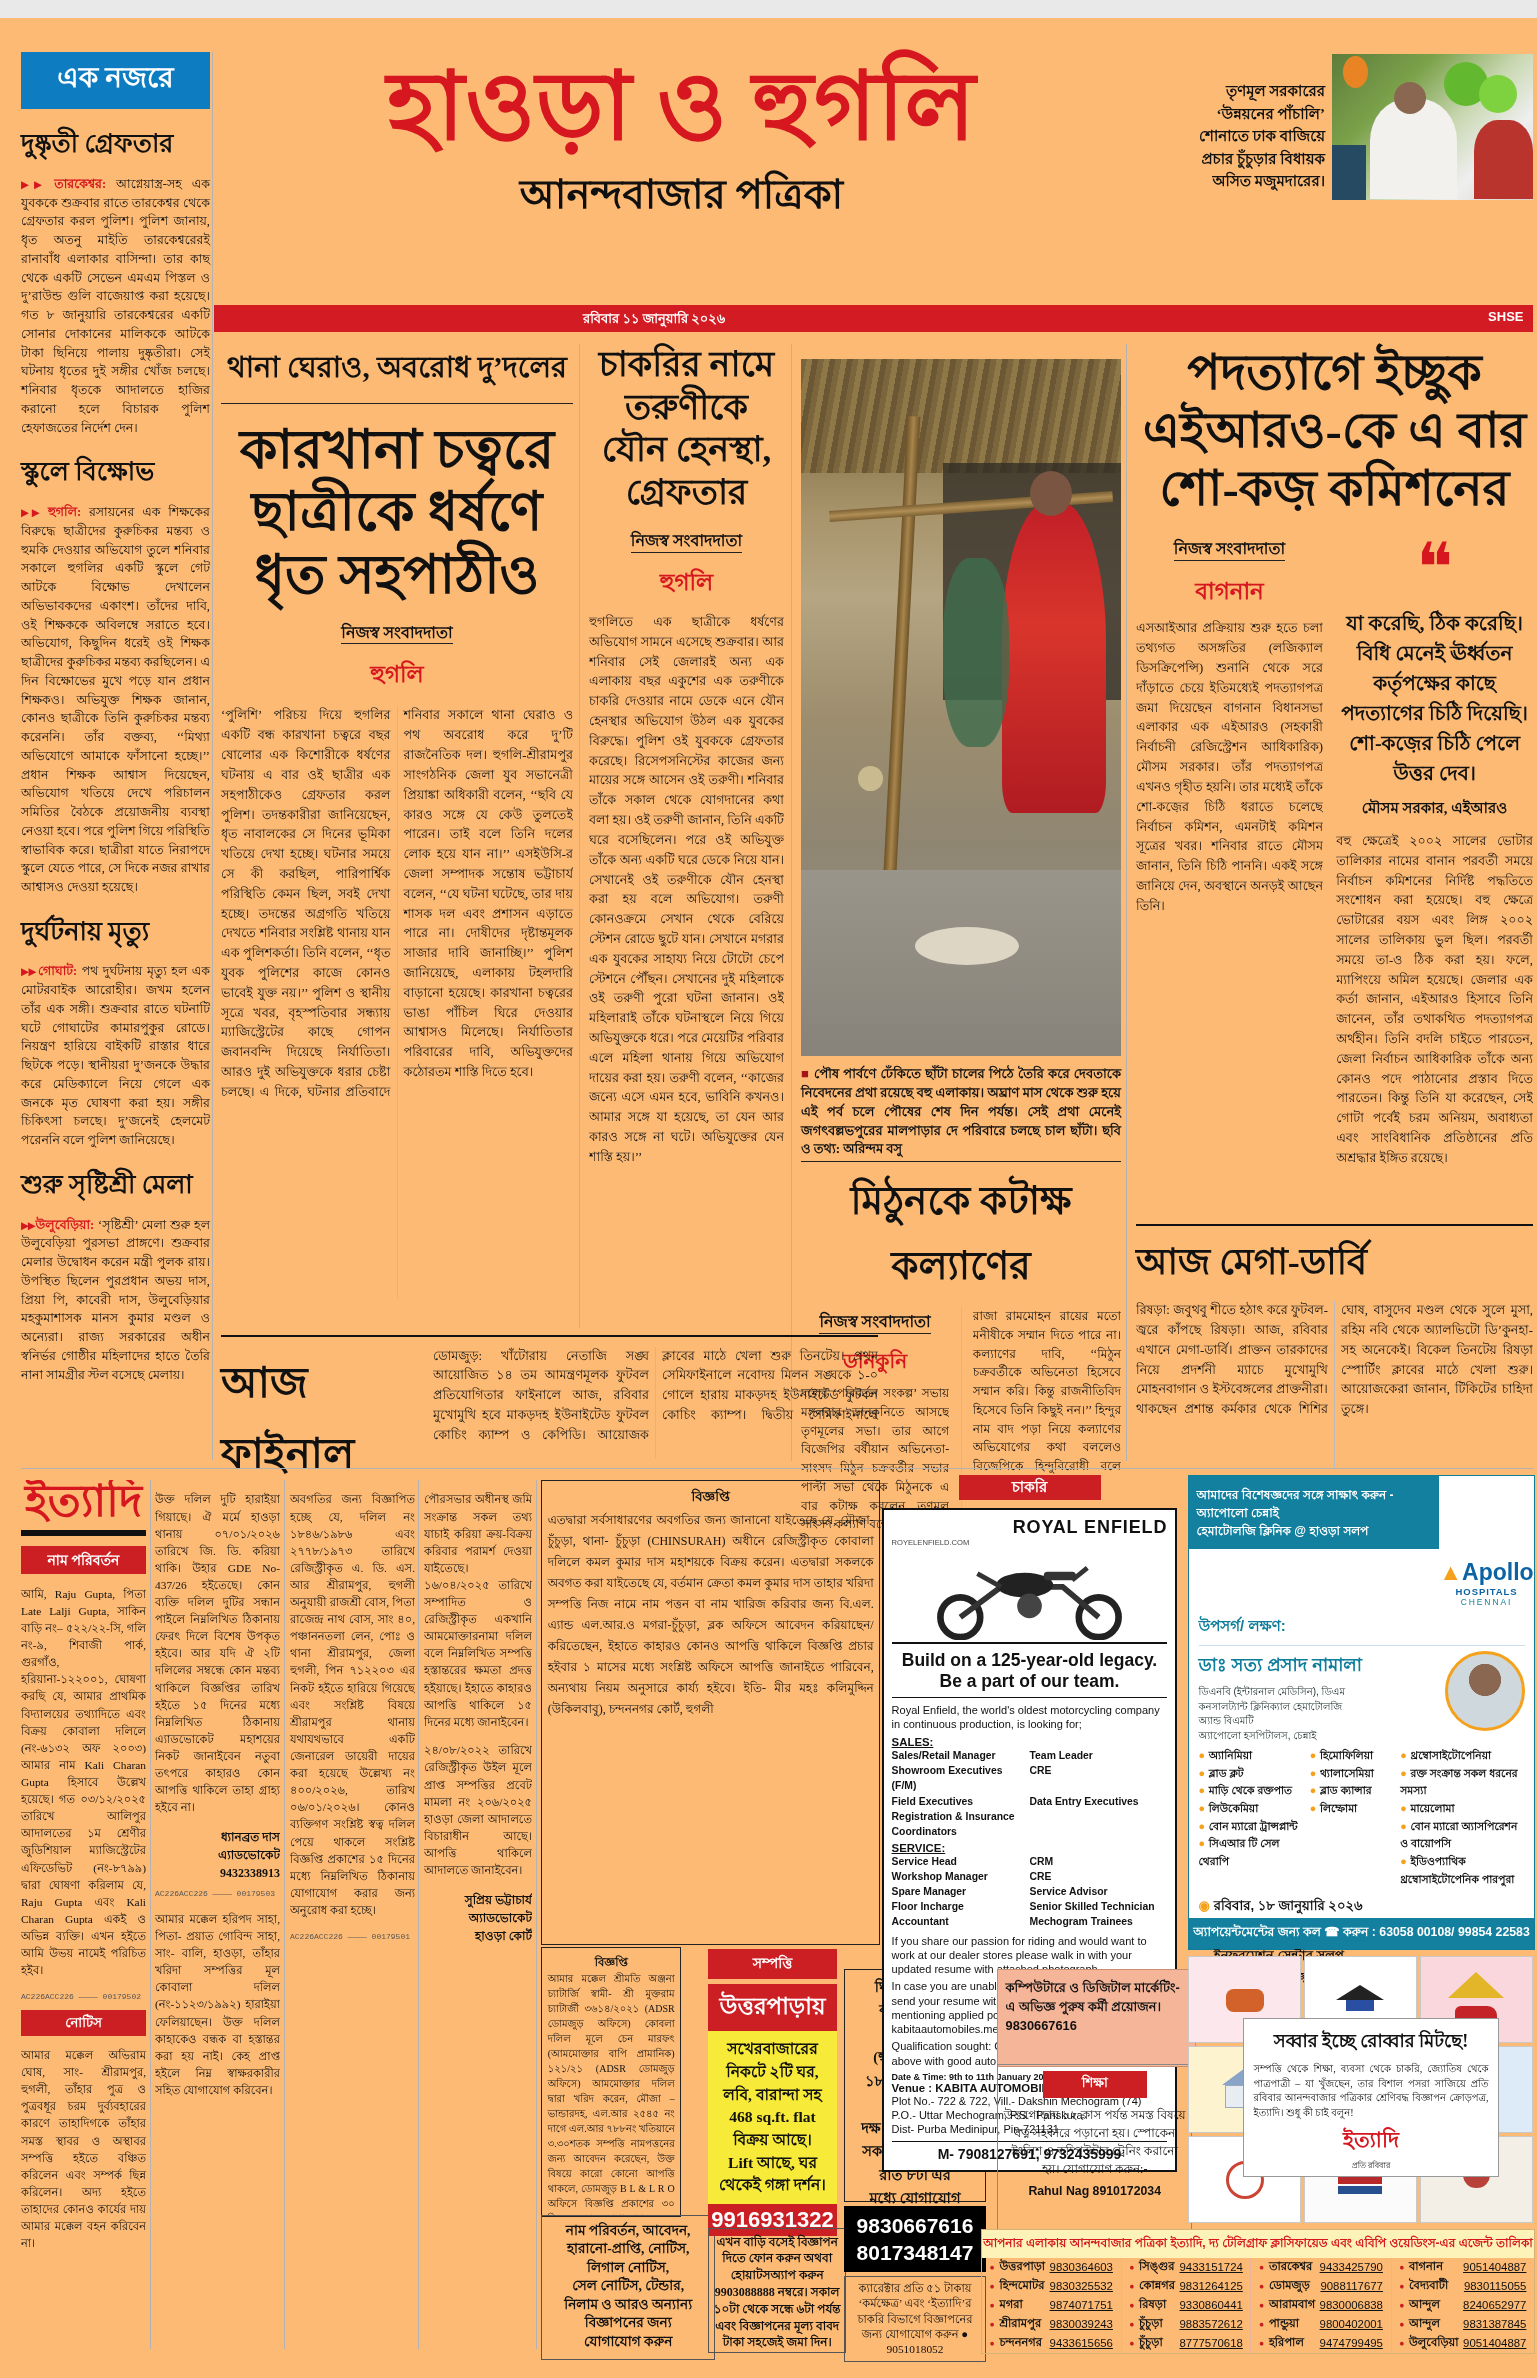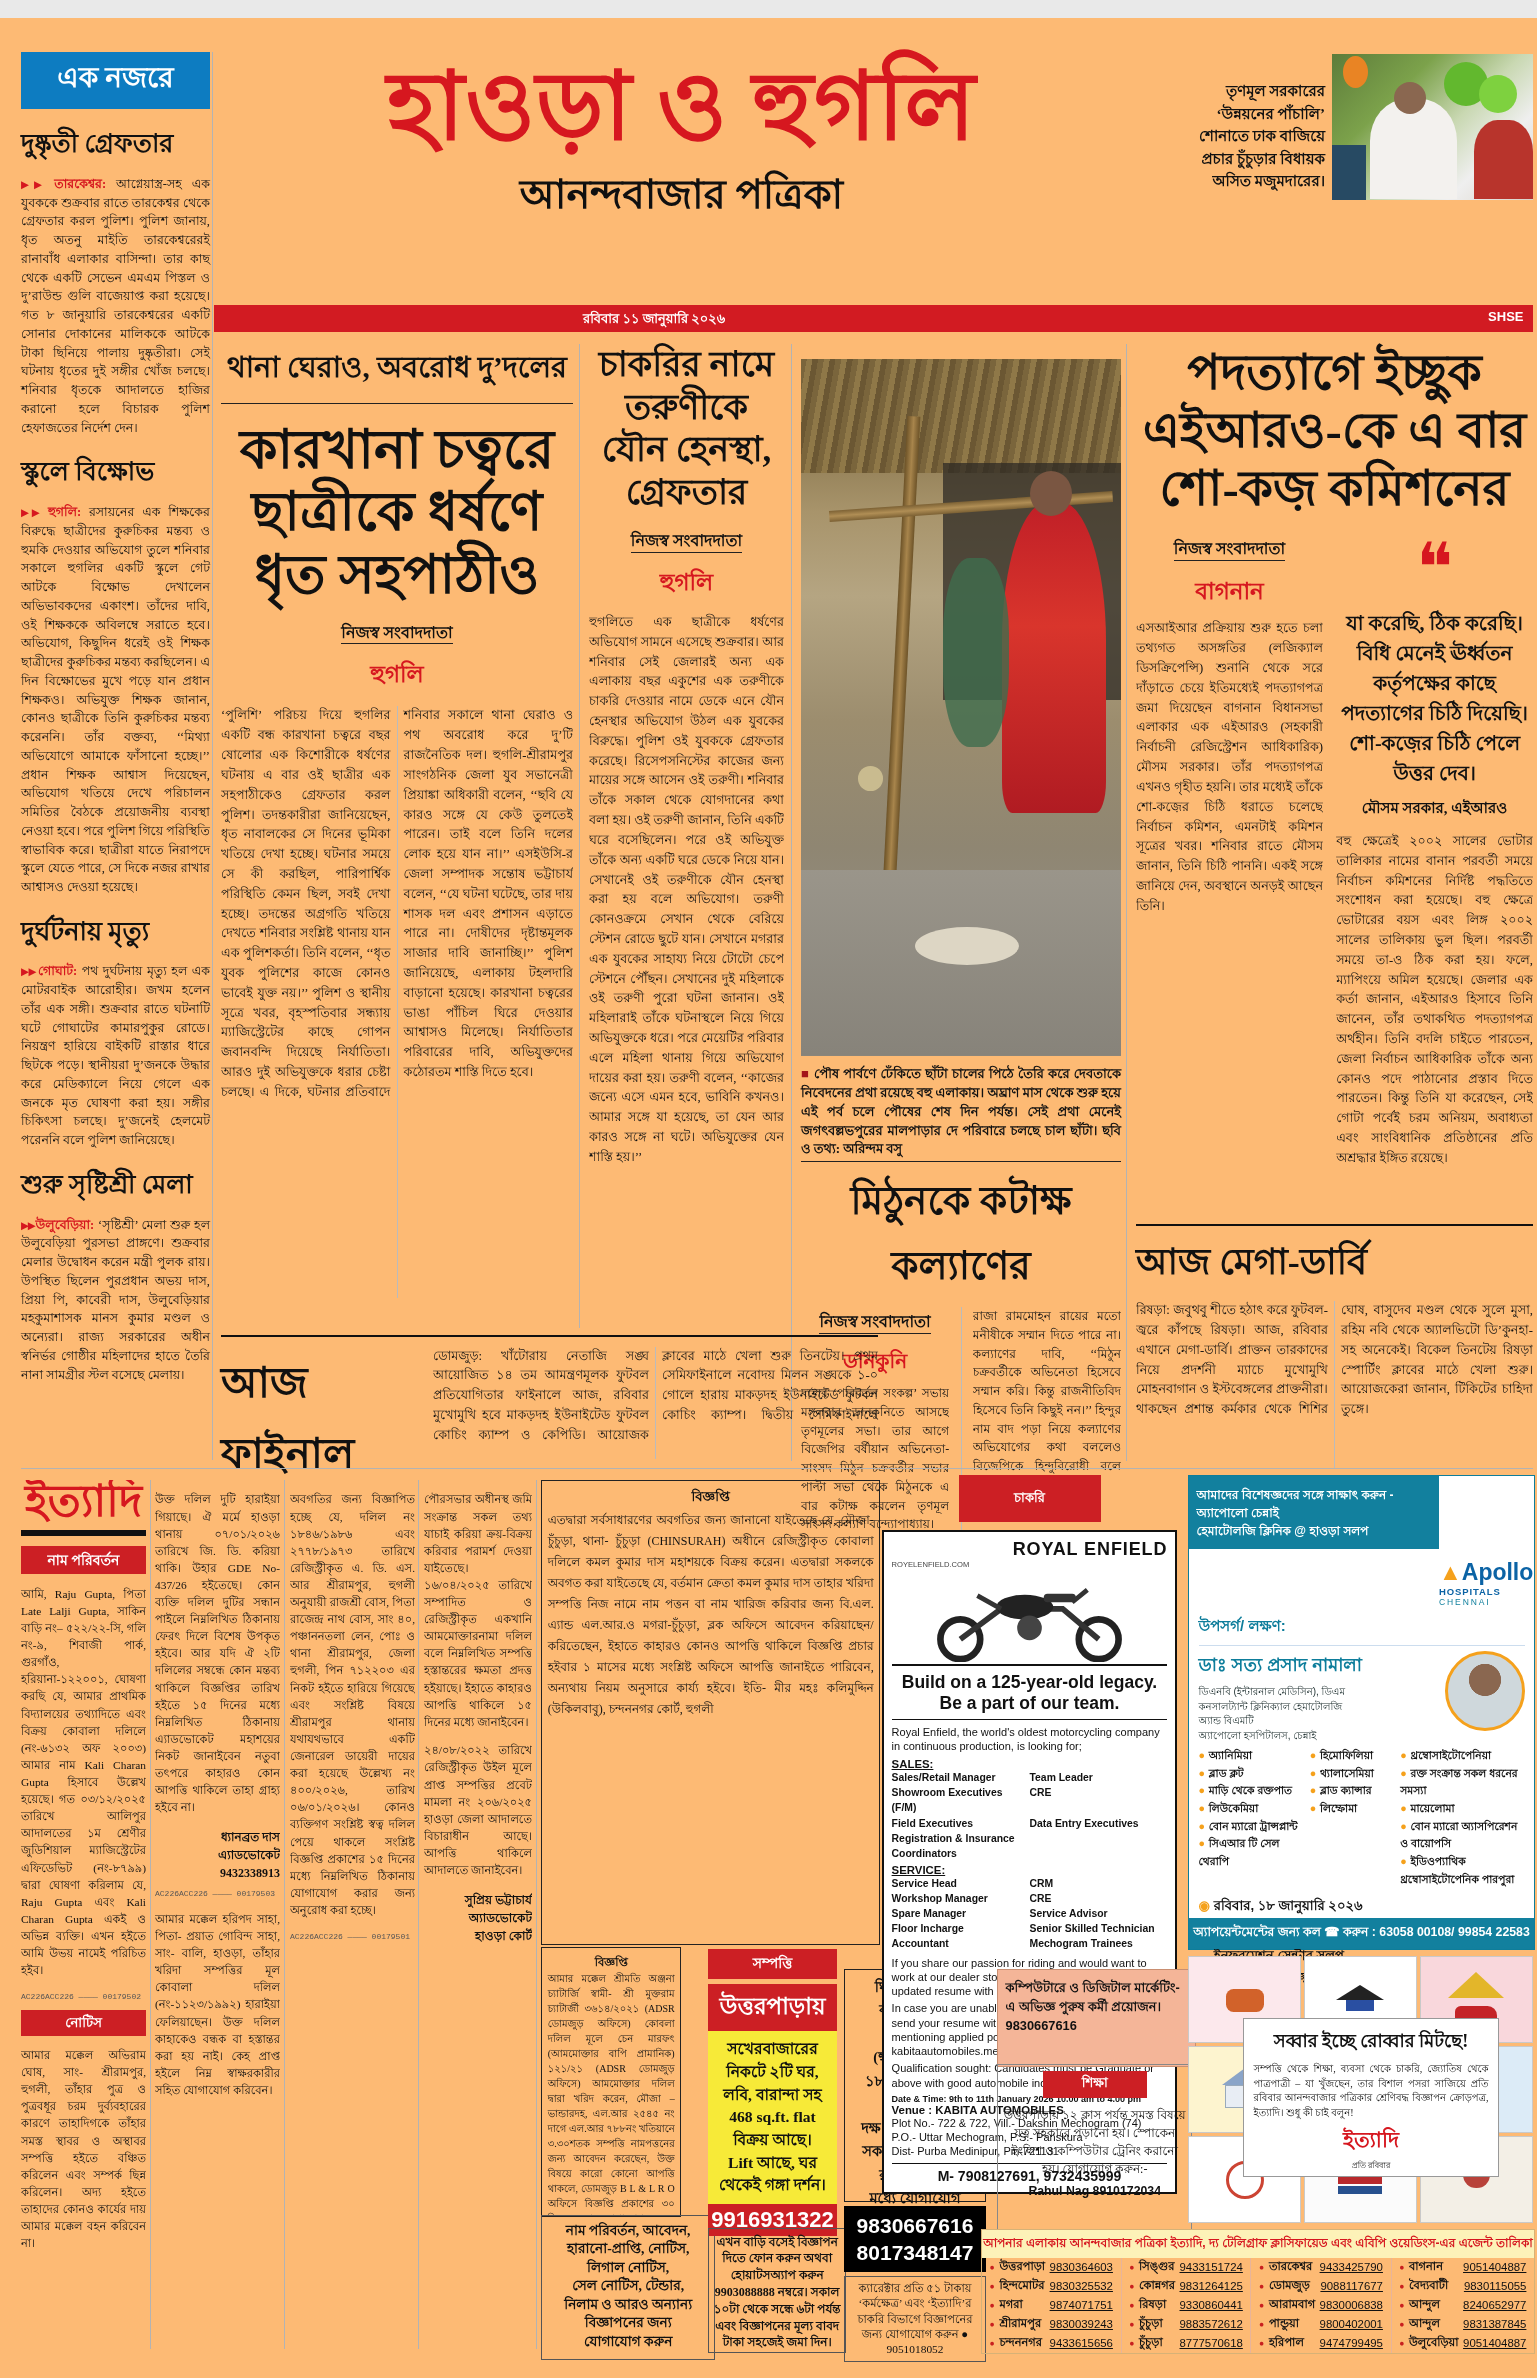--- a/index.html
+++ b/index.html
@@ -289,21 +289,21 @@
 দক্ষ পুরুষ কর্মী চাই।
 সকাল ১০টা থেকে
 রাত ৮টা এর
 মধ্যে যোগাযোগ</div>
     <div class="blackbox pre" style="font-size:21px;line-height:1.3;padding:5.7px 0;margin-top:3.8px;">9830667616
 8017348147</div>
     <div style="border:0.9px solid #555;padding:3.8px;font-size:11.4px;text-align:center;margin-top:3.8px;line-height:1.35;">ক্যারেক্টার প্রতি ৫১ টাকায় ‘কর্মক্ষেত্র’ এবং ‘ইত্যাদি’র চাকরি বিভাগে বিজ্ঞাপনের জন্য যোগাযোগ করুন ● 9051018052</div>
   </div>
 
   <div class="abs" style="left:882px;top:1457px;width:295px;">
-    <div class="redbox" style="width:142px;margin:0 auto;font-size:13px;padding:13px 0;">চাকরি</div>
+    <div class="redbox" style="width:142px;margin:0 auto;font-size:15px;padding:0 0;">চাকরি</div>
     <div class="re-ad" style="margin-top:7.6px;padding:7.6px;">
       <div class="re-brand">ROYAL ENFIELD</div>
       <div class="re-url">ROYELENFIELD.COM</div>
       <svg width="237" height="91" viewBox="0 0 250 96" style="display:block;margin:1.9px auto;">
         <circle cx="52" cy="72" r="21" fill="none" stroke="#222" stroke-width="7"></circle>
         <circle cx="198" cy="72" r="21" fill="none" stroke="#222" stroke-width="7"></circle>
         <path d="M52 72 L95 40 L160 40 L198 72" fill="none" stroke="#333" stroke-width="6"></path>
         <ellipse cx="120" cy="38" rx="30" ry="13" fill="#222"></ellipse>
         <rect x="140" y="24" width="34" height="9" rx="4" fill="#333"></rect>
         <path d="M95 40 L70 26 M170 33 L186 20" stroke="#333" stroke-width="5" fill="none"></path>
@@ -366,21 +366,21 @@
   <div class="abs" style="left:997px;top:2046px;width:182px;height:159px;border:0.9px solid #888;padding:5.7px;">
     <div class="redbox" style="width:104px;margin:0 auto;font-size:13.2px;padding:2.8px 0;">শিক্ষা</div>
     <div class="ctr" style="font-size:12px;margin-top:7.6px;line-height:1.5;">উত্তরপাড়ায় ১২ ক্লাস পর্যন্ত সমস্ত বিষয়ে যত্ন সহকারে পড়ানো হয়। স্পোকেন ইংলিশ ও কম্পিউটার ট্রেনিং করানো হয়। যোগাযোগ করুন:-</div>
     <div class="ctr sans" style="font-size:12.3px;font-weight:bold;margin-top:5.7px;">Rahul Nag 8910172034</div>
   </div>
 
   <div class="abs" style="left:1188px;top:1457px;width:345px;height:473px;border:0.9px solid #0e7d9a;background:#fff;font-family:'Liberation Sans',sans-serif;">
     <div class="apollo-teal pre" style="width:235px;padding:9.5px 7.6px;font-size:12px;font-weight:bold;line-height:1.5;float:left;">আমাদের বিশেষজ্ঞদের সঙ্গে সাক্ষাৎ করুন -
 অ্যাপোলো চেন্নাই
 হেমাটোলজি ক্লিনিক @ হাওড়া সলপ</div>
-    <div style="float:right;width:95px;padding-top:9.5px;">
+    <div style="float:right;width:95px;text-align:center;padding-top:9.5px;">
       <div style="color:#0b63a5;font-size:23px;font-weight:bold;"><span style="color:#f5a11c;">▲</span><span>Apollo</span></div>
       <div style="color:#0b63a5;font-size:9.5px;font-weight:bold;letter-spacing:0.9px;">HOSPITALS</div>
       <div style="color:#12809e;font-size:8.5px;letter-spacing:1.9px;">CHENNAI</div>
     </div>
     <div style="clear:both;padding:7.6px 9.5px 0;">
       <div class="ap-sym">উপসর্গ/ লক্ষণ:</div>
       <div style="display:flex;margin-top:5.7px;border-top:0.9px solid #cde;padding-top:5.7px;">
         <div style="flex:1;">
           <div style="color:#0d7d9b;font-size:18px;font-weight:bold;">ডাঃ সত্য প্রসাদ নামালা</div>
           <div class="pre" style="font-size:10px;line-height:1.45;margin-top:2.8px;color:#233;">ডিএনবি (ইন্টারনাল মেডিসিন), ডিএম

